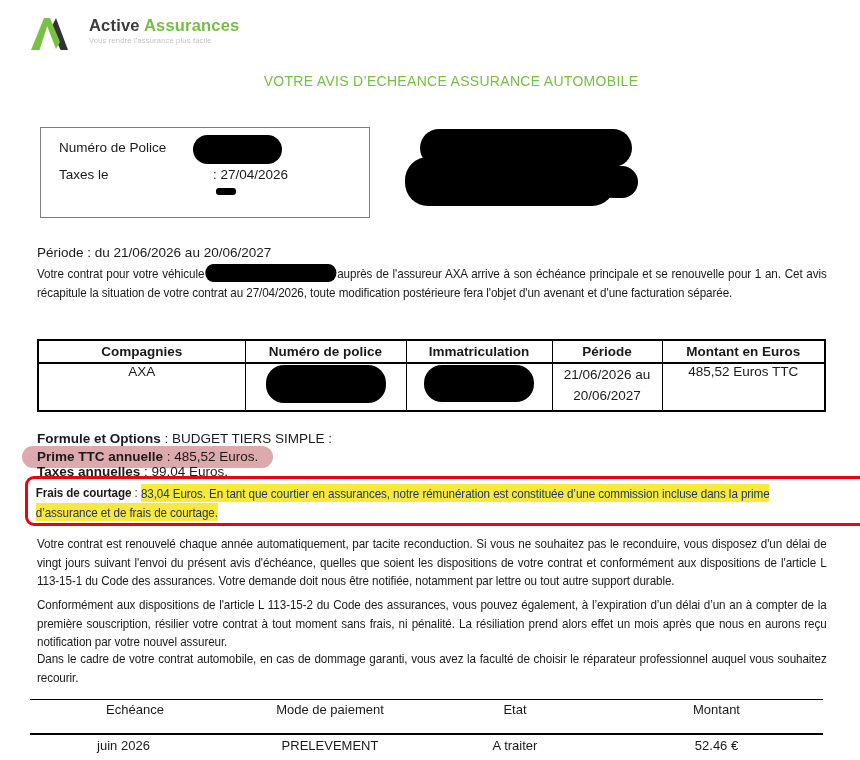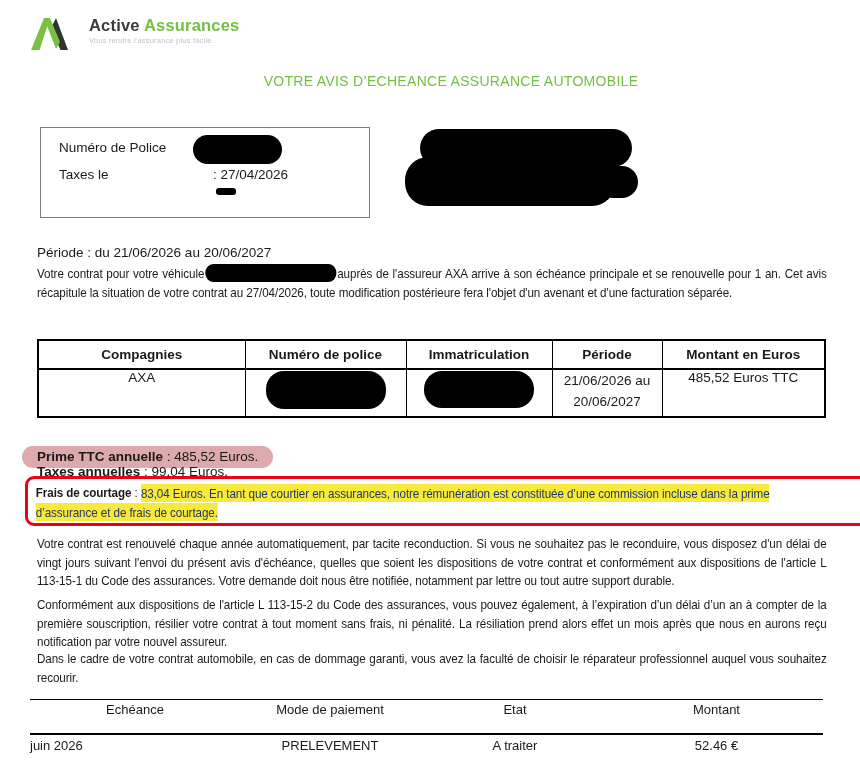--- a/index.html
+++ b/index.html
@@ -40,21 +40,21 @@
   .narrow{transform:scaleX(.863);transform-origin:0 0;}
   .intro{position:absolute;top:264px;left:37px;width:915px;font-size:13.5px;line-height:19px;
     text-align:justify;letter-spacing:-.1px;}
   .redact-inline{display:inline-block;width:152px;height:18px;background:#000;border-radius:9px;
     vertical-align:-4px;margin:0 1px;}
 
   
   .contract-table{position:absolute;top:339px;left:37px;width:787px;border-collapse:collapse;
     font-size:13.5px;table-layout:fixed;border:2px solid #000;}
   .contract-table th,.contract-table td{border:1px solid #000;text-align:center;padding:0 3px;}
-  .contract-table thead th{font-weight:bold;height:29px;border-bottom:2px solid #000;}
+  .contract-table thead th{font-weight:bold;height:23px;border-bottom:2px solid #000;}
   .contract-table td{height:48px;vertical-align:top;}
   .td-pad{padding-top:8px;}
   .td-period{padding-top:2px;line-height:21px;}
   .cell-bar{background:#000;border-radius:18px;margin:1px auto 0;}
   .bar-police{width:120px;height:38px;}
   .bar-immat{width:110px;height:37px;}
 
   
   .formule{position:absolute;top:431px;left:37px;font-size:13.5px;}
   .prime-pill{position:absolute;top:446px;left:22px;background:var(--pink);border-radius:11px;
@@ -72,21 +72,21 @@
   
   .para{position:absolute;left:37px;width:915px;font-size:13.5px;line-height:18.5px;
     text-align:justify;letter-spacing:-.1px;}
   .p1{top:535px;} .p2{top:596px;} .p3{top:650px;}
 
   
   .schedule-table{position:absolute;top:699px;left:30px;width:793px;border-collapse:collapse;
     font-size:13px;table-layout:fixed;border-top:1px solid #000;}
   .schedule-table th{font-weight:normal;border-bottom:2px solid #000;padding:2px 0 16px;text-align:center;}
   .schedule-table td{padding:3px 0 2px;text-align:center;}
-  .schedule-table td.col-echeance{text-align:left;padding-right:23px;}
+  .schedule-table td.col-echeance{text-align:center;padding-right:23px;}
 </style>
 </head>
 <body>
 
 <div class="page">
 
   <div class="logo">
     <span>
       <svg width="38" height="36" viewBox="0 0 38 36">
         <path fill="#333333" d="M21 12 L26 2 L38 34 L30.5 34 Z"></path>
@@ -146,20 +146,21 @@
           </td>
         <td class="td-period">
             <div>21/06/2026 au</div>
             <div>20/06/2027</div>
           </td>
         <td class="td-pad">485,52 Euros TTC</td>
       </tr>
     </tbody>
   </table>
 
+  <div class="formule"><b>Formule et Options</b><span> : BUDGET TIERS SIMPLE :</span></div>
 
   <div class="prime-pill"><b>Prime TTC annuelle</b><span> : 485,52 Euros.</span></div>
 
   <div class="taxes"><b>Taxes annuelles</b><span> : 99,04 Euros.</span></div>
 
   <div class="redbox">
     <div class="redbox-inner"><b>Frais de courtage</b><span> : </span><span class="hl">83,04 Euros. En tant que courtier en assurances, notre rémunération est constituée d’une commission incluse dans la prime d’assurance et de frais de courtage.</span></div>
   </div>
 
   <div class="para narrow p1">Votre contrat est renouvelé chaque année automatiquement, par tacite reconduction. Si vous ne souhaitez pas le reconduire, vous disposez d'un délai de vingt jours suivant l'envoi du présent avis d'échéance, quelles que soient les dispositions de votre contrat et conformément aux dispositions de l'article L 113-15-1 du Code des assurances. Votre demande doit nous être notifiée, notamment par lettre ou tout autre support durable.</div>

